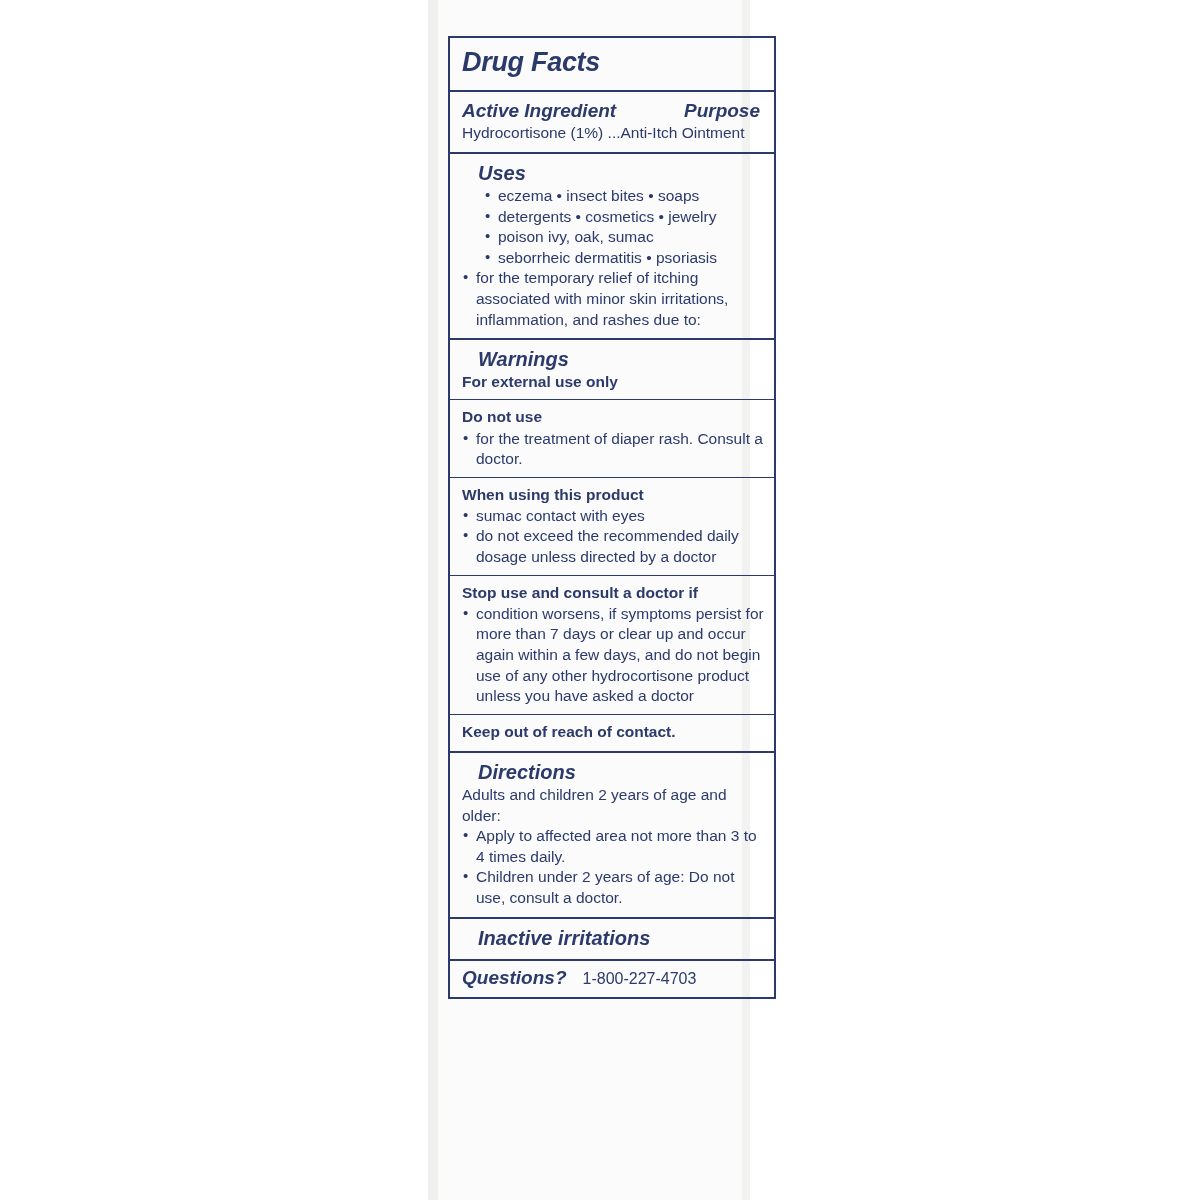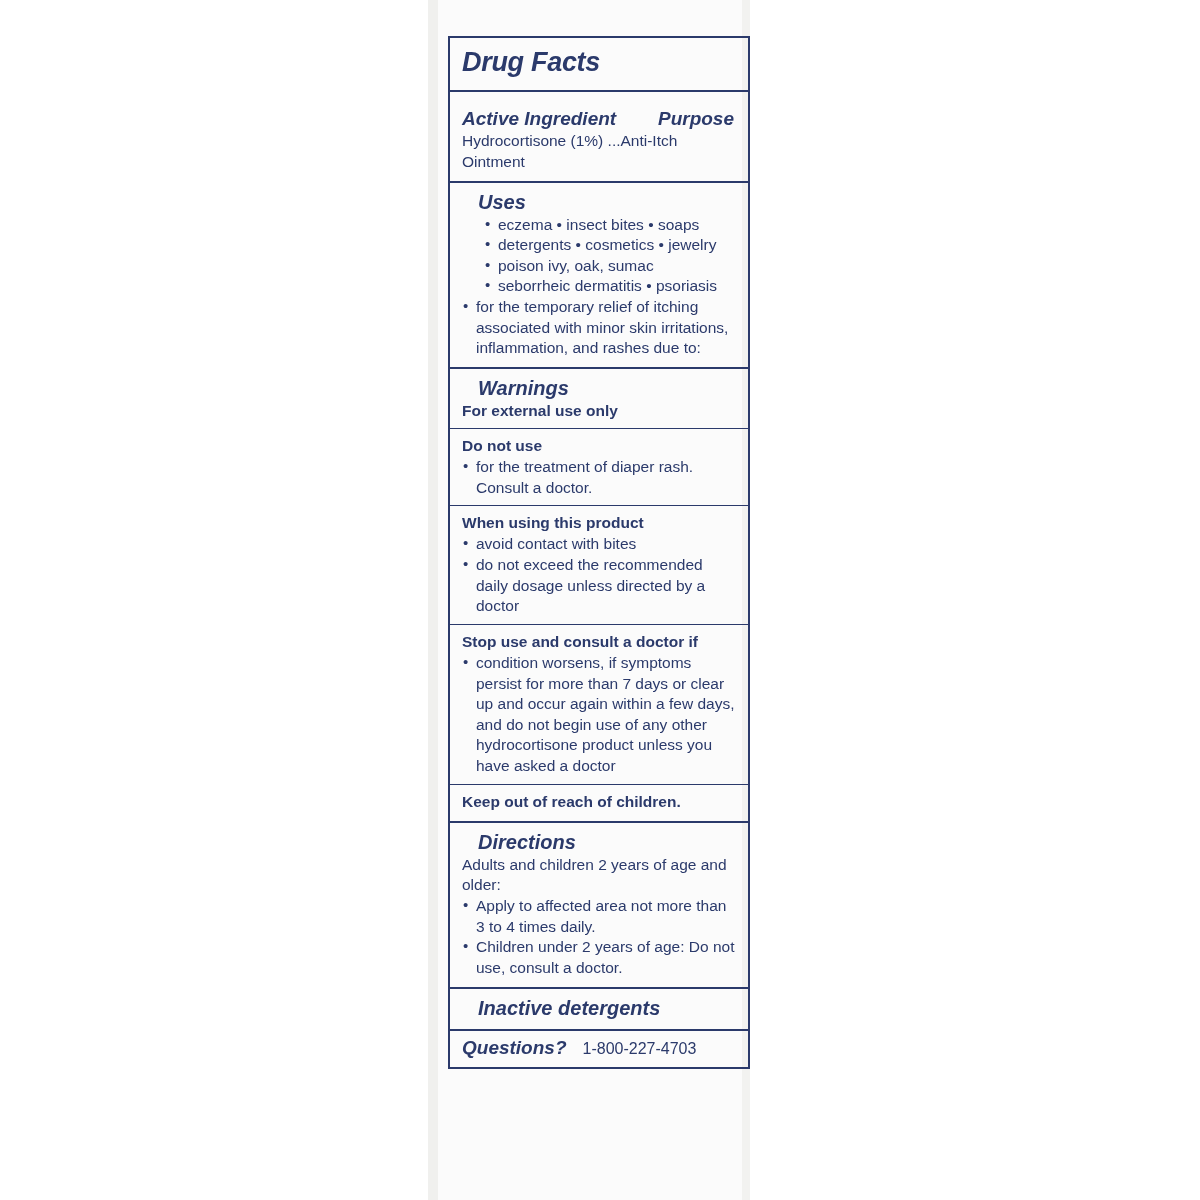--- a/index.html
+++ b/index.html
@@ -42,21 +42,21 @@
     top: 0;
     width: 8px;
     height: 1200px;
     background: #f2f2f0;
   }
 
   .panel {
     position: absolute;
     left: 448px;
     top: 36px;
-    width: 302px;
+    width: 328px;
     box-sizing: border-box;
     color: #2b3a6b;
   }
 
   .box {
     border: 2px solid #2b3a6b;
     border-bottom: none;
     padding: 6px 10px 8px 12px;
     background: transparent;
     box-sizing: border-box;
@@ -80,21 +80,21 @@
     line-height: 1.1;
   }
 
   .ai-row {
     display: flex;
     justify-content: space-between;
     align-items: baseline;
     font-size: 19px;
     font-weight: bold;
     font-style: italic;
-    margin: 10px 0 1px 0;
+    margin: 2px 0 1px 0;
   }
   .ai-row .purpose { margin-right: 4px; }
 
   .body {
     font-size: 15.5px;
     line-height: 1.33;
     margin: 0;
   }
 
   .bold-line {
@@ -189,47 +189,47 @@
 
       <div class="bold-line">Do not use</div>
       <ul class="bul">
         <li>for the treatment of diaper rash. Consult a doctor.</li>
       </ul>
 
       <div class="sub-rule"></div>
 
       <div class="bold-line">When using this product</div>
       <ul class="bul">
-        <li>avoid contact with bites</li>
+        <li>sumac contact with eyes</li>
         <li>do not exceed the recommended daily dosage unless directed by a doctor</li>
       </ul>
 
       <div class="sub-rule"></div>
 
       <div class="bold-line">Stop use and consult a doctor if</div>
       <ul class="bul">
         <li>condition worsens, if symptoms persist for more than 7 days or clear up and occur again within a few days, and do not begin use of any other hydrocortisone product unless you have asked a doctor</li>
       </ul>
 
       <div class="sub-rule"></div>
 
-      <div class="bold-line">Keep out of reach of children.</div>
+      <div class="bold-line">Keep out of reach of contact.</div>
     </div>
 
     <div class="box">
       <div class="sec-head">Directions</div>
       <div class="body">Adults and children 2 years of age and older:</div>
       <ul class="bul">
         <li>Apply to affected area not more than 3 to 4 times daily.</li>
         <li>Children under 2 years of age: Do not use, consult a doctor.</li>
       </ul>
     </div>
 
     <div class="box">
-      <div class="sec-head">Inactive detergents</div>
+      <div class="sec-head">Inactive irritations</div>
     </div>
 
     <div class="box last">
       <div class="q-row">
         <span class="q-label">Questions?</span>
         <span class="q-num">1-800-227-4703</span>
       </div>
     </div>
 
   </div>

